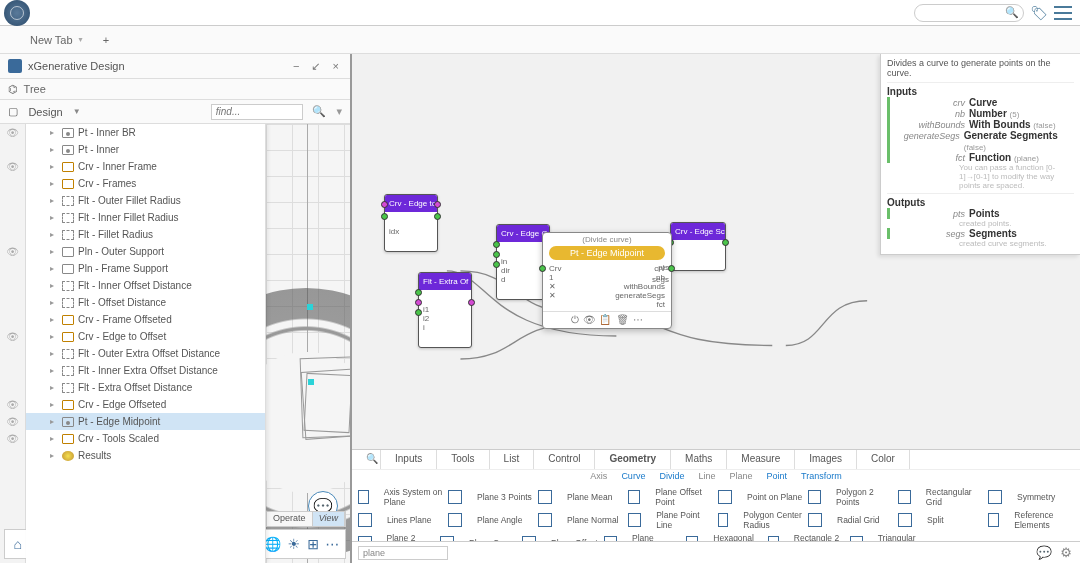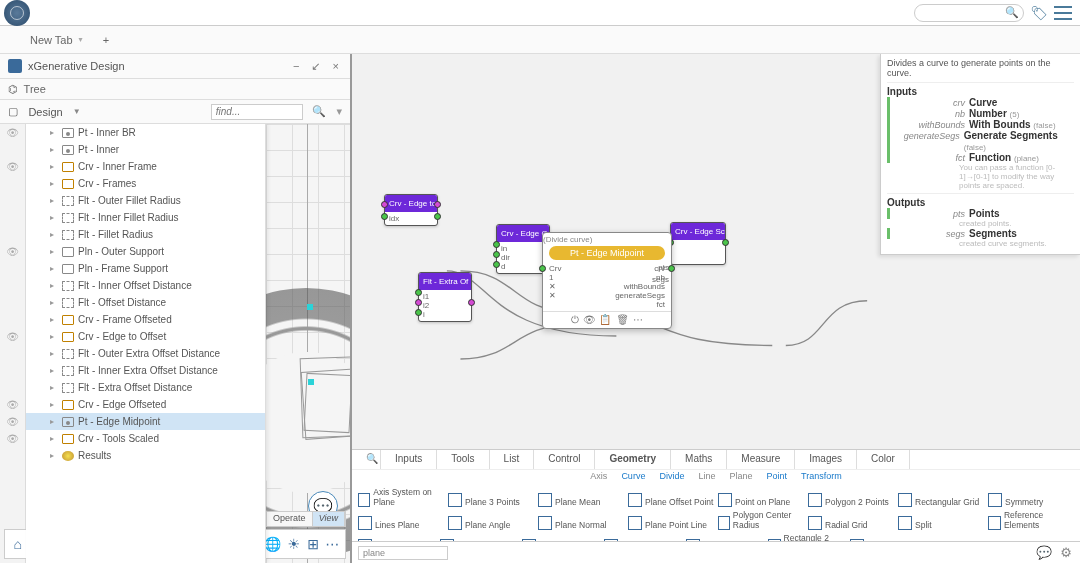--- a/index.html
+++ b/index.html
@@ -67,27 +67,27 @@
 .toolbar3d { position: absolute; left: 4px; right: 4px; bottom: 4px; height: 30px; background: #fff; border: 1px solid #ccc; display: flex; align-items: center; gap: 2px; padding: 0 4px; }
 .tbtn { width: 22px; height: 22px; border: 1px solid transparent; display: flex; align-items: center; justify-content: center; font-size: 14px; color: #3a6a9a; cursor: pointer; }
 .chatbtn { position: absolute; right: 12px; bottom: 42px; width: 30px; height: 30px; border-radius: 50%; background: #fff; border: 1px solid #4a8aba; display: flex; align-items: center; justify-content: center; color: #4a8aba; }
 
 
 .right { flex: 1; background: #f1f1f1; display: flex; flex-direction: column; position: relative; }
 .graphcanvas { flex: 1; position: relative; overflow: hidden; }
 
 .node { position: absolute; border: 1px solid #555; border-radius: 3px; background: #fff; font-size: 8px; box-shadow: 0 1px 3px rgba(0,0,0,.2); }
 .node .hdr { background: #6d28d9; color: #fff; padding: 4px 4px; border-radius: 2px 2px 0 0; white-space: nowrap; overflow: hidden; }
-.node .body { padding: 2px 4px; color: #666; }
+.node .body { padding: 15px 4px; color: #666; }
 .port { position: absolute; width: 7px; height: 7px; border-radius: 50%; border: 1px solid #333; }
 .port.g { background: #4ac44a; }
 .port.m { background: #d44ad4; }
 
 .bignode { position: absolute; background: #fff; border: 1px solid #888; border-radius: 4px; box-shadow: 0 2px 6px rgba(0,0,0,.25); }
-.bignode .cap { font-size: 8px; color: #888; padding-top: 2px; }
+.bignode .cap { font-size: 8px; color: #888; text-align: center; padding-top: 2px; }
 .bignode .pill { background: #e8b830; color: #fff; font-size: 9px; padding: 2px 6px; border-radius: 8px; margin: 2px 6px; text-align: center; }
 .bignode .rows { font-size: 8px; color: #666; padding: 2px 6px; }
 .bignode .rows div { display: flex; justify-content: space-between; gap: 8px; }
 .bignode .foot { border-top: 1px solid #ddd; padding: 2px 4px; display: flex; gap: 4px; justify-content: center; }
 .bignode .foot span { font-size: 10px; color: #777; }
 
 svg.wires { position: absolute; inset: 0; pointer-events: none; }
 
 
 .help { position: absolute; top: 0; right: 0; width: 200px; background: #fff; border-left: 1px solid #ccc; border-bottom: 1px solid #ccc; box-shadow: -2px 2px 4px rgba(0,0,0,.1); padding: 4px 6px 6px; font-size: 10px; z-index: 5; }
@@ -103,21 +103,21 @@
 
 .catbar { height: 20px; background: #fff; border-top: 1px solid #ccc; display: flex; font-size: 10px; color: #555; }
 .catbar span { padding: 3px 14px; border-right: 1px solid #ddd; cursor: pointer; }
 .catbar span.active { font-weight: bold; }
 .subcatbar { height: 14px; background: #fff; border-top: 1px solid #eee; display: flex; justify-content: center; gap: 14px; font-size: 9px; color: #888; padding-top: 1px; }
 .subcatbar span.active { color: #1a7aca; }
 .subcatbar span.hi { color: #1a7aca; }
 
 .toolgrid { background: #fff; padding: 4px 6px; display: flex; flex-direction: column; gap: 3px; height: 58px; }
 .toolrow { display: flex; gap: 4px; }
-.tool { display: flex; align-items: flex-end; gap: 3px; font-size: 8.5px; color: #555; width: 86px; }
+.tool { display: flex; align-items: center; gap: 15px; font-size: 8.5px; color: #555; width: 86px; }
 .tool.w { width: 78px; }
 .tool .ti { width: 14px; height: 14px; border: 1px solid #3a6a9a; background: #fff; }
 
 .footbar { height: 22px; background: #fff; border-top: 1px solid #ccc; display: flex; align-items: center; padding: 0 6px; gap: 6px; }
 .footsearch { width: 90px; height: 14px; border: 1px solid #ccc; font-size: 9px; padding: 0 4px; color: #888; }
 .footbar .spacer { flex: 1; }
 .footicon { width: 16px; height: 16px; display: flex; align-items: center; justify-content: center; color: #888; font-size: 13px; }
 </style>
 </head>
 <body>

